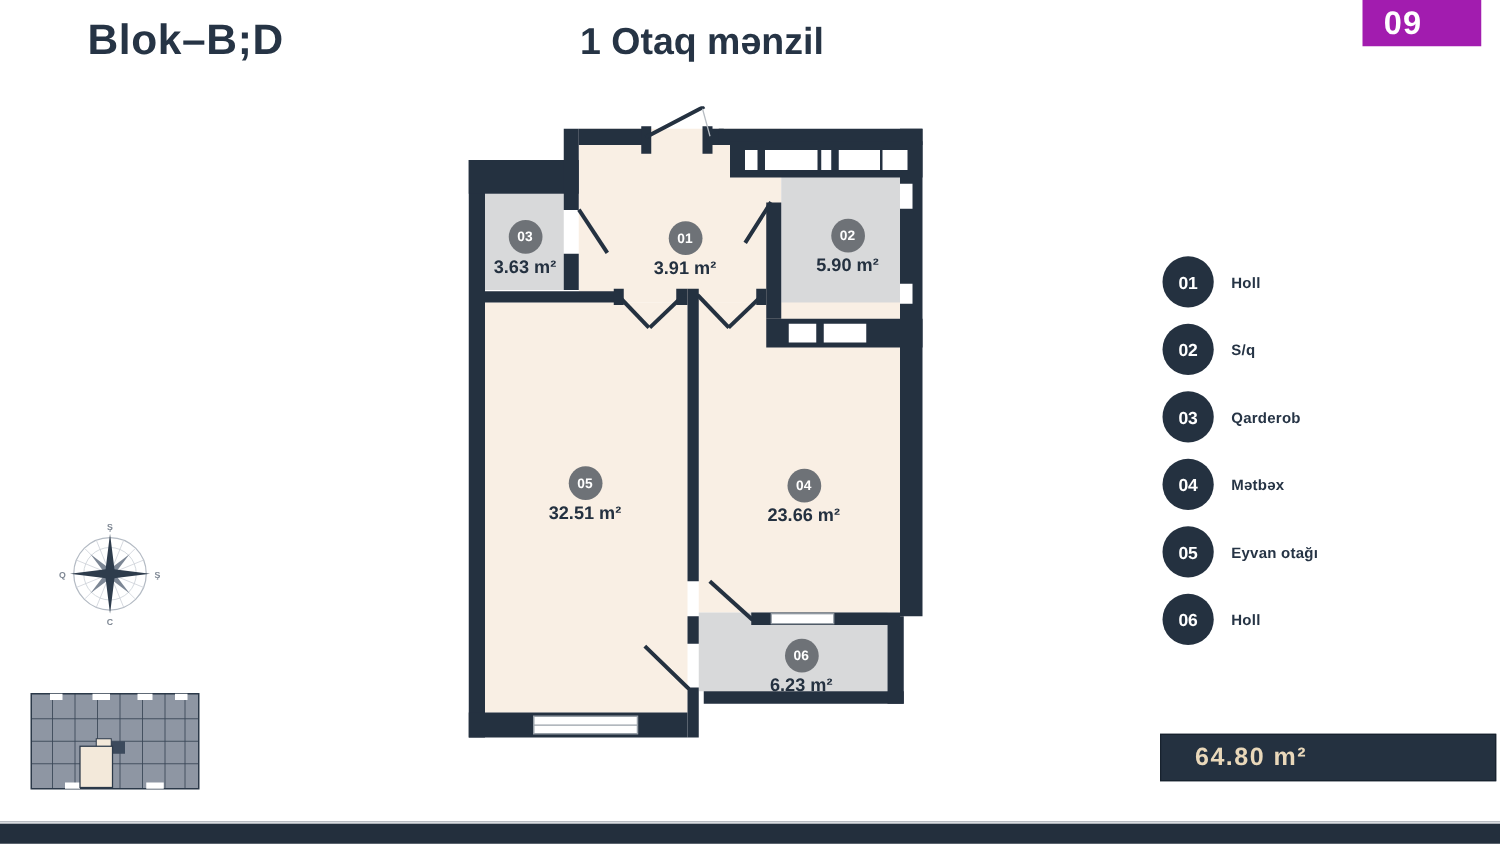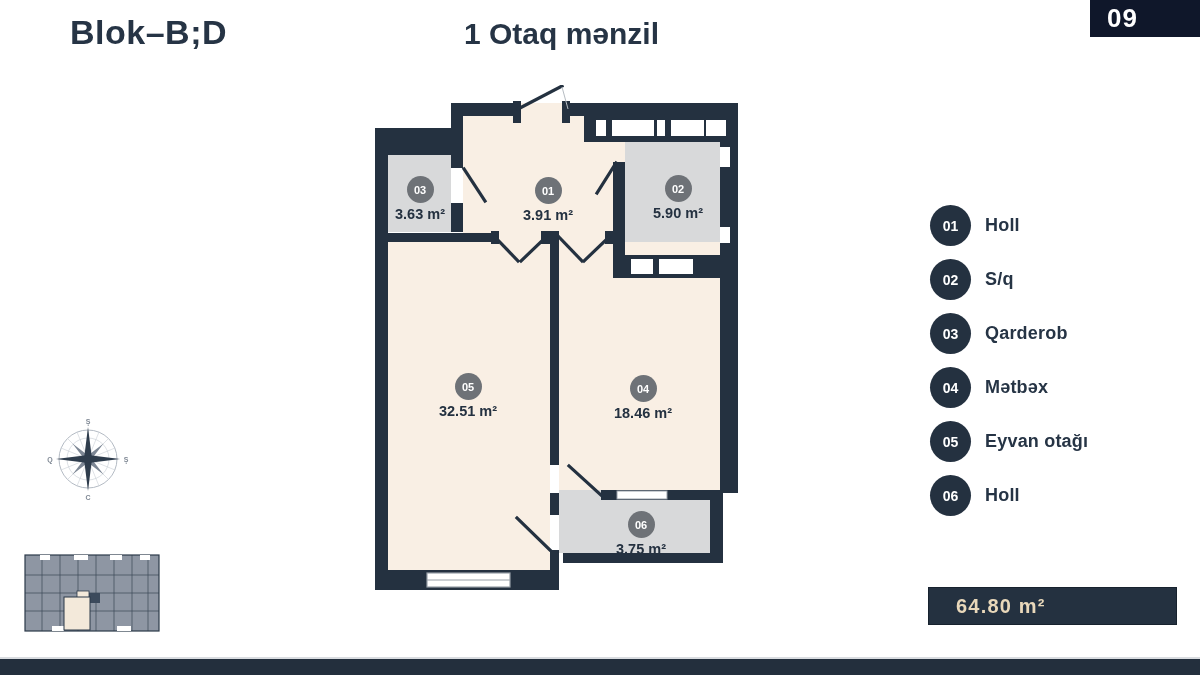--- a/index.html
+++ b/index.html
@@ -14,36 +14,36 @@
     position:absolute;left:28px;top:13px;
     font-size:34px;font-weight:bold;letter-spacing:.5px;color:#263445;margin-left:42px;
   }
   .center-title{
     position:absolute;left:464px;top:17px;
     display:flex;align-items:baseline;gap:30px;white-space:nowrap;
   }
   .center-title .main{font-size:30px;font-weight:bold;color:#263445;}
   .center-title .sub{font-size:19px;font-weight:500;color:#31404f;letter-spacing:.3px;}
   .page-badge{
-    position:absolute;left:1090px;top:0;width:110px;height:37px;
-    background:#0f172a;color:#fff;font-size:26px;font-weight:bold;
+    position:absolute;left:1090px;top:0;width:95px;height:37px;
+    background:#a21caf;color:#fff;font-size:26px;font-weight:bold;
     line-height:37px;padding-left:17px;box-sizing:border-box;letter-spacing:1px;
   }
   
   .legend{position:absolute;left:930px;top:205px;}
   .legend-item{display:flex;align-items:center;margin-bottom:13px;height:41px;}
   .legend-circle{
     width:41px;height:41px;border-radius:50%;background:#243140;color:#fff;
     display:flex;align-items:center;justify-content:center;
     font-size:14px;font-weight:bold;flex:0 0 41px;
   }
-  .legend-label{margin-left:14px;font-size:18px;font-weight:bold;color:#263445;letter-spacing:.2px;}
+  .legend-label{margin-left:14px;font-size:12px;font-weight:bold;color:#263445;letter-spacing:.2px;}
   
   .area-box{
-    position:absolute;left:928px;top:587px;width:249px;height:38px;
+    position:absolute;left:928px;top:587px;width:269px;height:38px;
     background:#243140;border:1px solid #17222e;box-sizing:border-box;
     color:#e9d8ba;font-size:20px;font-weight:bold;letter-spacing:1.2px;
     line-height:36px;padding-left:27px;
   }
   .bottom-bar{
     position:absolute;left:0;top:657px;width:1200px;height:18px;
     background:#232f3d;border-top:2px solid #d9dce0;
   }
   
   .plan-svg{position:absolute;left:365px;top:85px;}
@@ -149,29 +149,29 @@
 <div class="room-label" style="left:618px;top:175px">
   <div class="room-circle">02</div>
   <div class="room-area">5.90 m²</div>
 </div>
 <div class="room-label" style="left:360px;top:176px">
   <div class="room-circle">03</div>
   <div class="room-area">3.63 m²</div>
 </div>
 <div class="room-label" style="left:583px;top:375px">
   <div class="room-circle">04</div>
-  <div class="room-area">18.46 m²</div>
+  <div class="room-area">23.66 m²</div>
 </div>
 <div class="room-label" style="left:408px;top:373px">
   <div class="room-circle">05</div>
   <div class="room-area">32.51 m²</div>
 </div>
 <div class="room-label" style="left:581px;top:511px">
   <div class="room-circle">06</div>
-  <div class="room-area">3.75 m²</div>
+  <div class="room-area">6.23 m²</div>
 </div>
 
 <div class="legend">
   <div class="legend-item">
     <div class="legend-circle">01</div>
     <div class="legend-label">Holl</div>
   </div>
   <div class="legend-item">
     <div class="legend-circle">02</div>
     <div class="legend-label">S/q</div>

